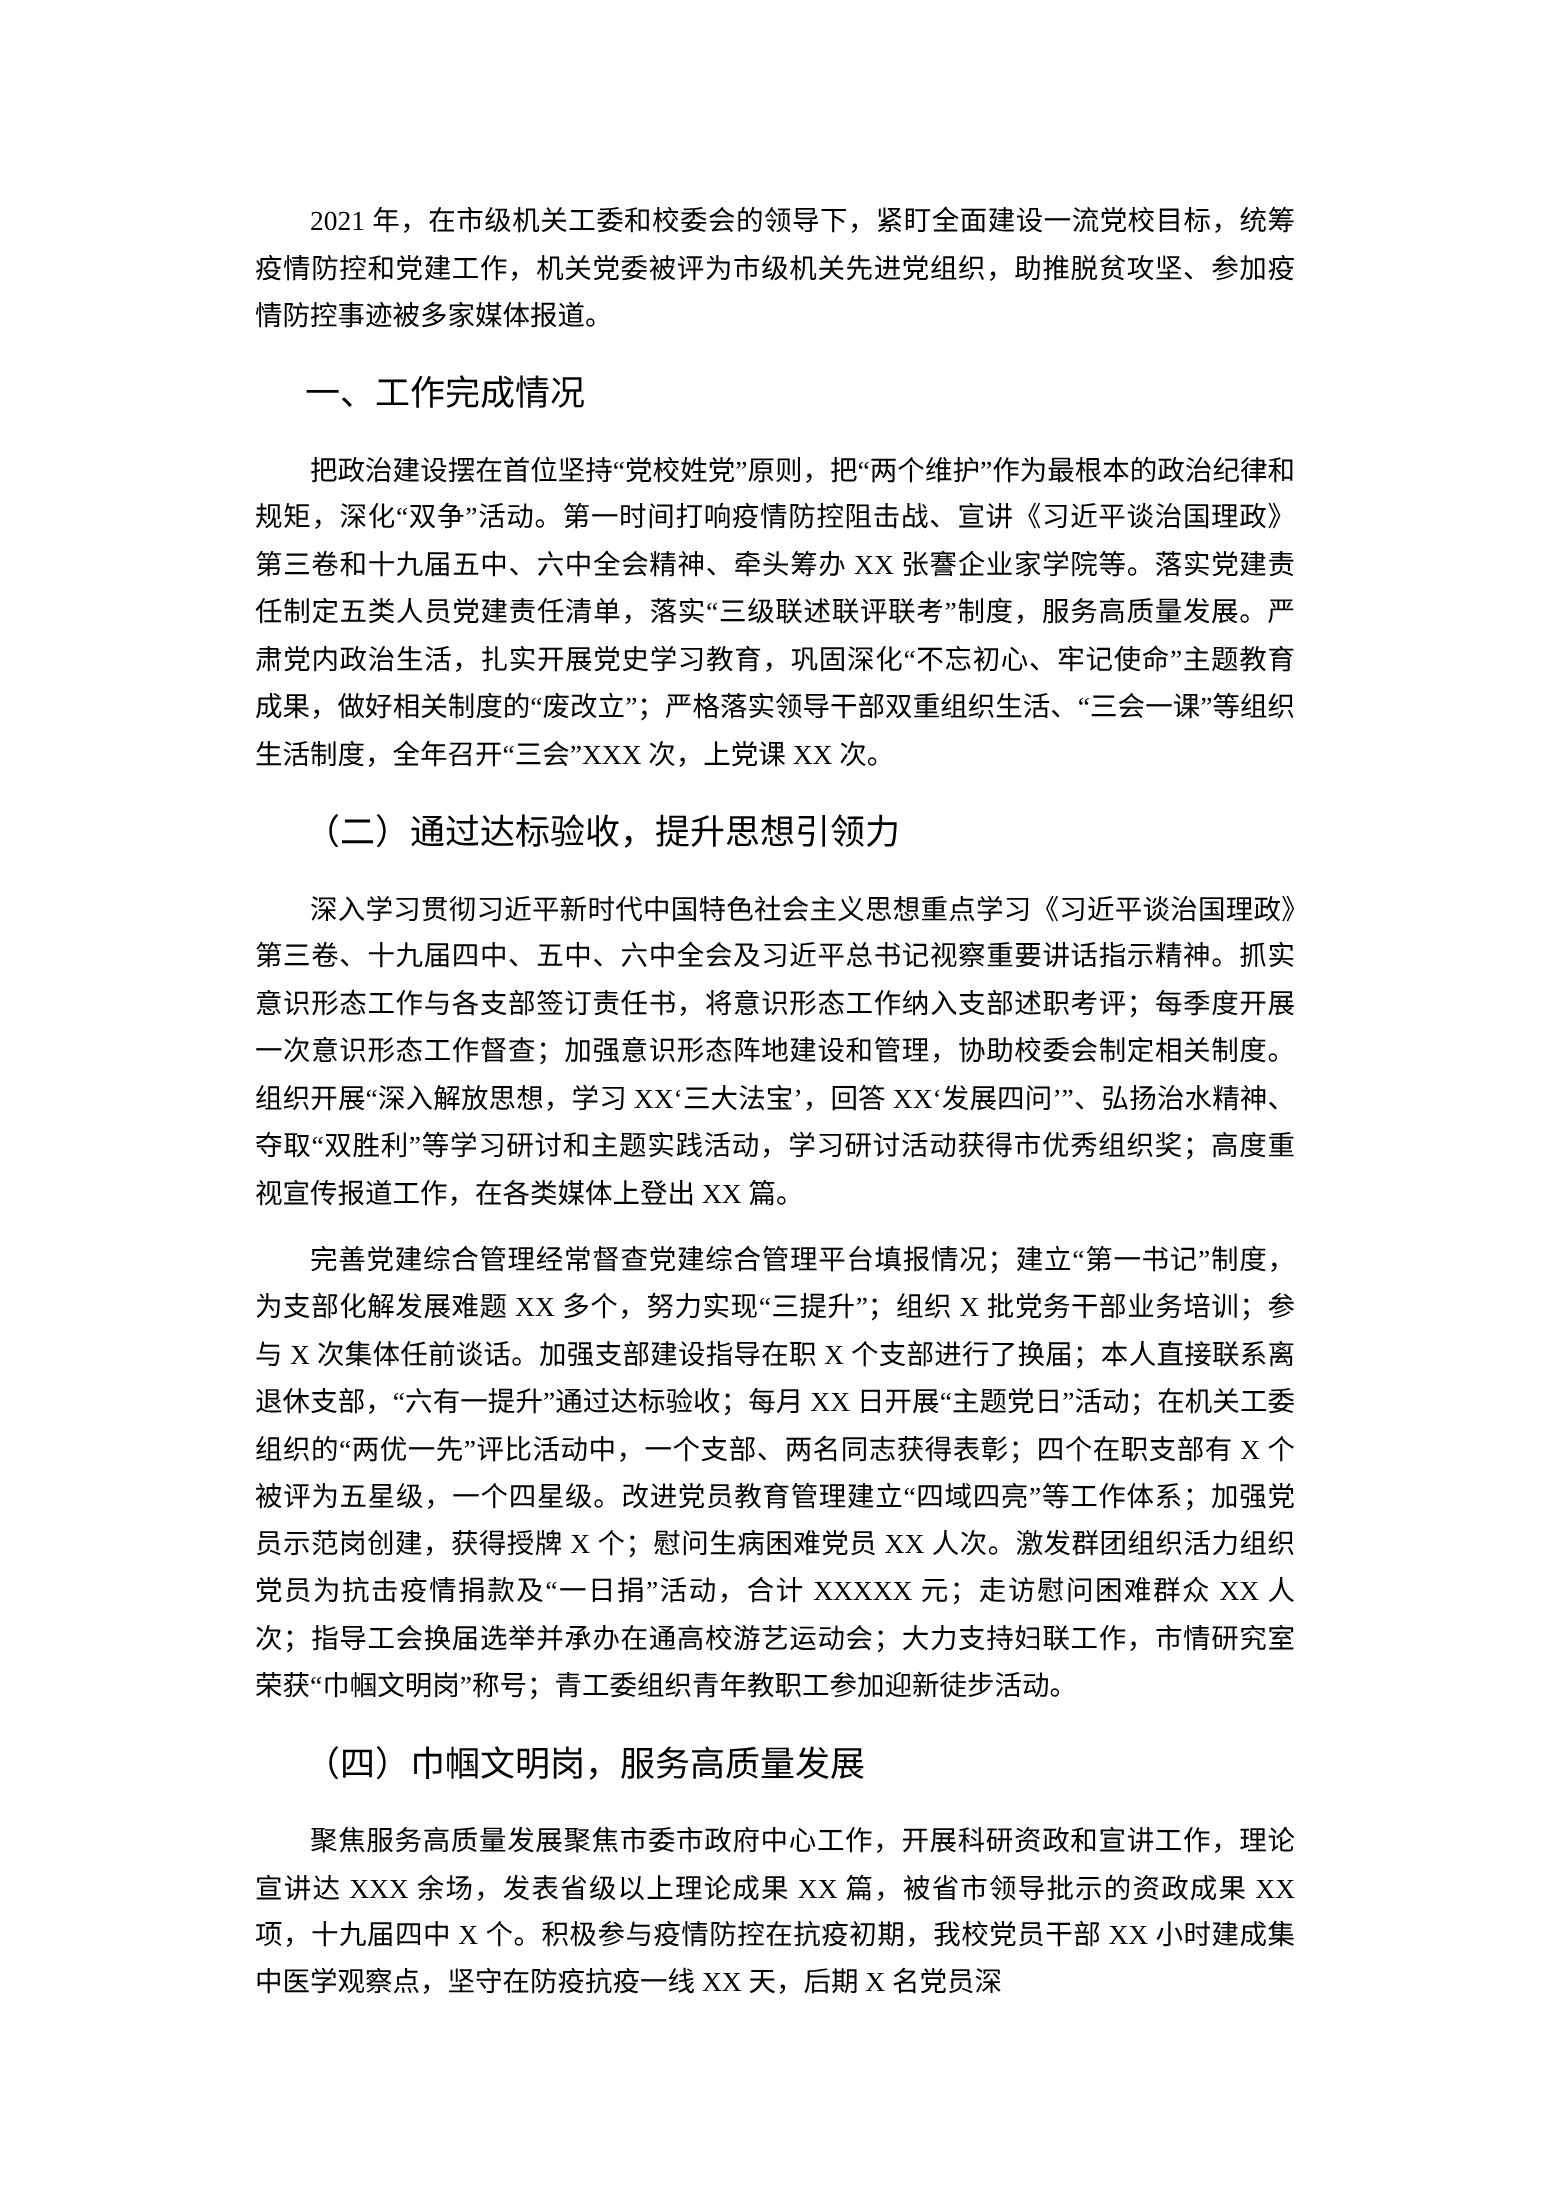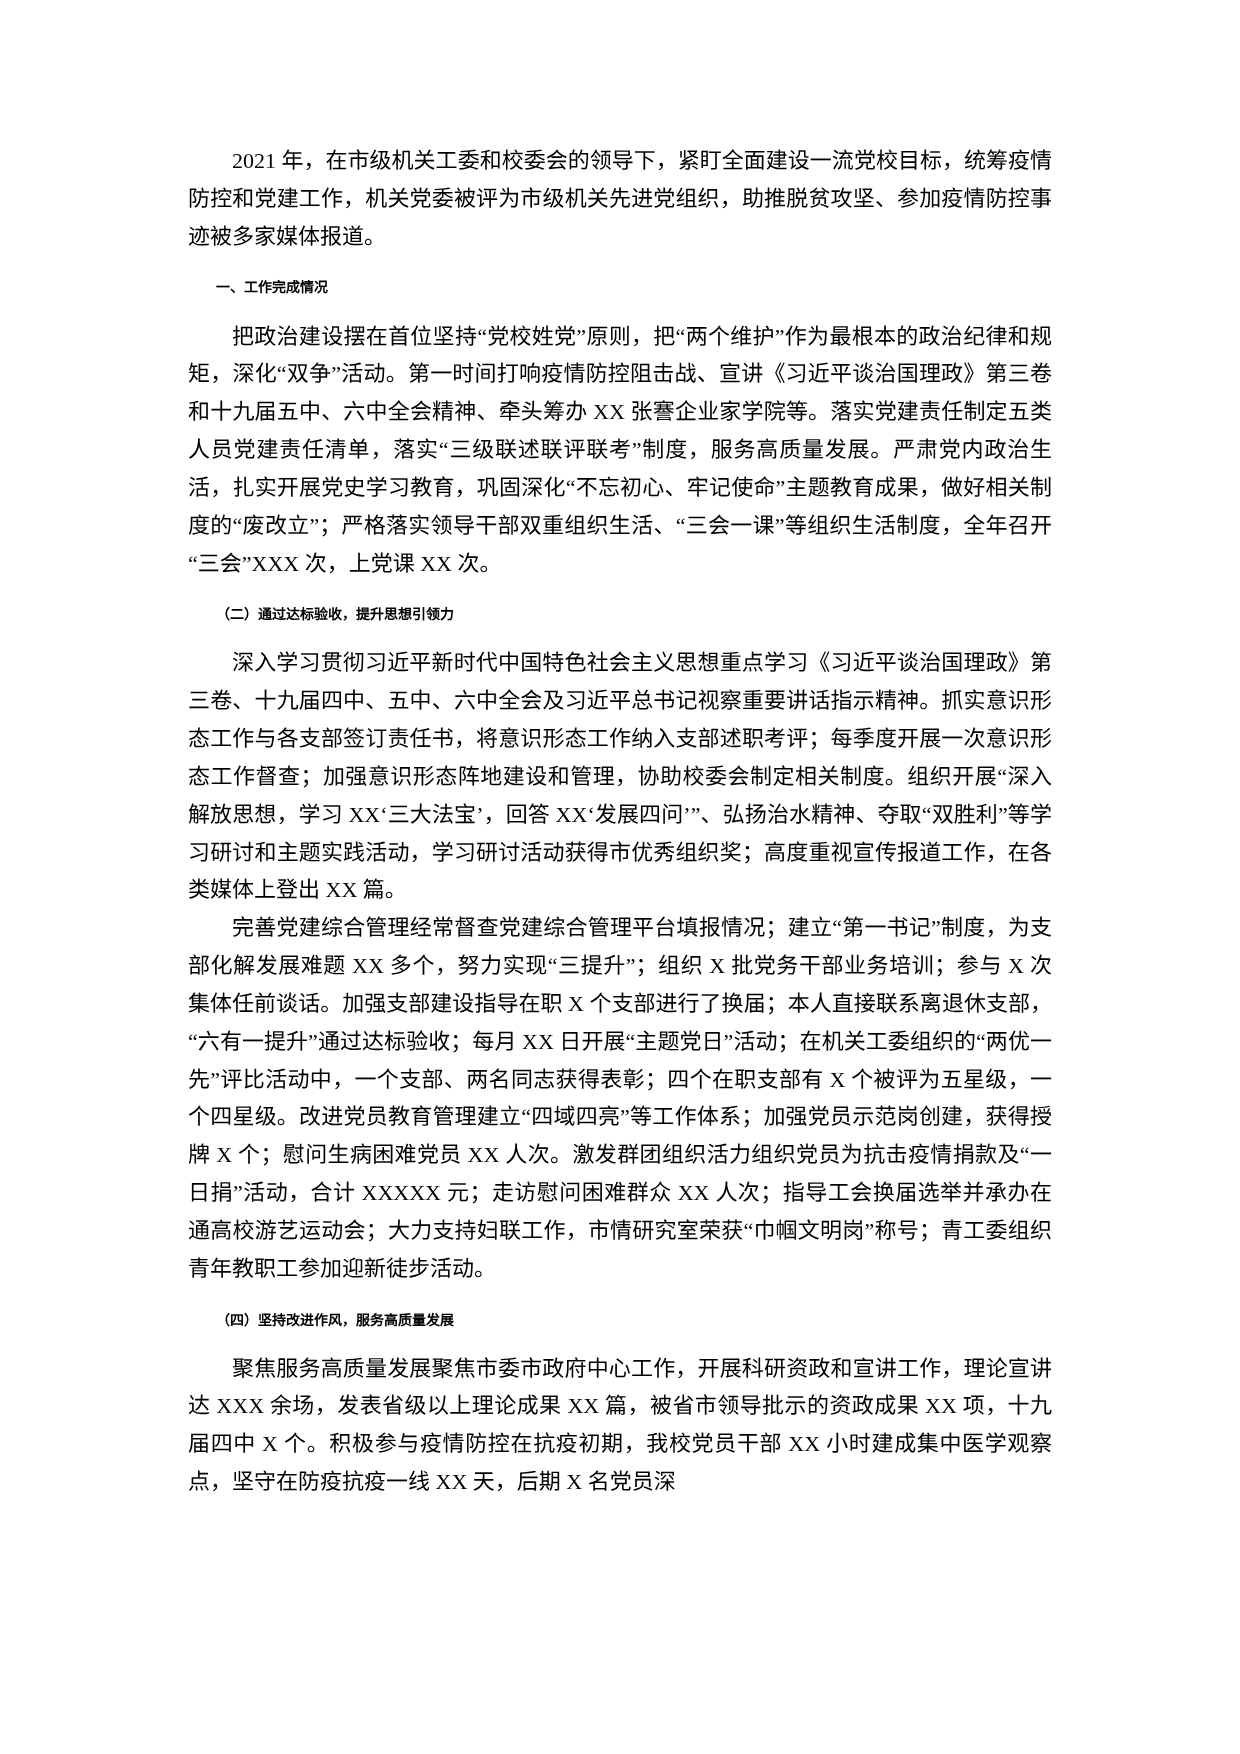--- a/index.html
+++ b/index.html
@@ -14,38 +14,38 @@
     box-sizing: border-box;
     background: #ffffff;
     padding: 142px 188px 90px 188px;
     font-family: "Liberation Serif", "DejaVu Serif", serif;
     font-size: 22px;
     line-height: 1.72;
     color: #000000;
     text-align: justify;
   }
   .para {
-    margin: 0;
+    margin: 16px;
     text-indent: 2em;
     word-break: break-all;
     font-family: Liberation Serif, serif;
   }
   .heading-1, .heading-2 {
     font-family: "Liberation Sans", "DejaVu Sans", sans-serif;
-    font-weight: 700;
-    font-size: 14px;
+    font-weight: 400;
+    font-size: 28px;
     text-indent: 2em;
     margin: 20px 0 18px 0;
   }
 </style>
 </head>
 <body>
 
 <div class="page">
   <p class="para">2021 年，在市级机关工委和校委会的领导下，紧盯全面建设一流党校目标，统筹疫情防控和党建工作，机关党委被评为市级机关先进党组织，助推脱贫攻坚、参加疫情防控事迹被多家媒体报道。</p>
   <div class="heading-1">一、工作完成情况</div>
   <p class="para">把政治建设摆在首位坚持“党校姓党”原则，把“两个维护”作为最根本的政治纪律和规矩，深化“双争”活动。第一时间打响疫情防控阻击战、宣讲《习近平谈治国理政》第三卷和十九届五中、六中全会精神、牵头筹办 XX 张謇企业家学院等。落实党建责任制定五类人员党建责任清单，落实“三级联述联评联考”制度，服务高质量发展。严肃党内政治生活，扎实开展党史学习教育，巩固深化“不忘初心、牢记使命”主题教育成果，做好相关制度的“废改立”；严格落实领导干部双重组织生活、“三会一课”等组织生活制度，全年召开“三会”XXX 次，上党课 XX 次。</p>
   <div class="heading-2">（二）通过达标验收，提升思想引领力</div>
   <p class="para">深入学习贯彻习近平新时代中国特色社会主义思想重点学习《习近平谈治国理政》第三卷、十九届四中、五中、六中全会及习近平总书记视察重要讲话指示精神。抓实意识形态工作与各支部签订责任书，将意识形态工作纳入支部述职考评；每季度开展一次意识形态工作督查；加强意识形态阵地建设和管理，协助校委会制定相关制度。组织开展“深入解放思想，学习 XX‘三大法宝’，回答 XX‘发展四问’”、弘扬治水精神、夺取“双胜利”等学习研讨和主题实践活动，学习研讨活动获得市优秀组织奖；高度重视宣传报道工作，在各类媒体上登出 XX 篇。</p>
   <p class="para">完善党建综合管理经常督查党建综合管理平台填报情况；建立“第一书记”制度，为支部化解发展难题 XX 多个，努力实现“三提升”；组织 X 批党务干部业务培训；参与 X 次集体任前谈话。加强支部建设指导在职 X 个支部进行了换届；本人直接联系离退休支部，“六有一提升”通过达标验收；每月 XX 日开展“主题党日”活动；在机关工委组织的“两优一先”评比活动中，一个支部、两名同志获得表彰；四个在职支部有 X 个被评为五星级，一个四星级。改进党员教育管理建立“四域四亮”等工作体系；加强党员示范岗创建，获得授牌 X 个；慰问生病困难党员 XX 人次。激发群团组织活力组织党员为抗击疫情捐款及“一日捐”活动，合计 XXXXX 元；走访慰问困难群众 XX 人次；指导工会换届选举并承办在通高校游艺运动会；大力支持妇联工作，市情研究室荣获“巾帼文明岗”称号；青工委组织青年教职工参加迎新徒步活动。</p>
-  <div class="heading-2">（四）坚持改进作风，服务高质量发展</div>
+  <div class="heading-2">（四）巾帼文明岗，服务高质量发展</div>
   <p class="para">聚焦服务高质量发展聚焦市委市政府中心工作，开展科研资政和宣讲工作，理论宣讲达 XXX 余场，发表省级以上理论成果 XX 篇，被省市领导批示的资政成果 XX 项，十九届四中 X 个。积极参与疫情防控在抗疫初期，我校党员干部 XX 小时建成集中医学观察点，坚守在防疫抗疫一线 XX 天，后期 X 名党员深</p>
 </div>
 
 </body></html>

